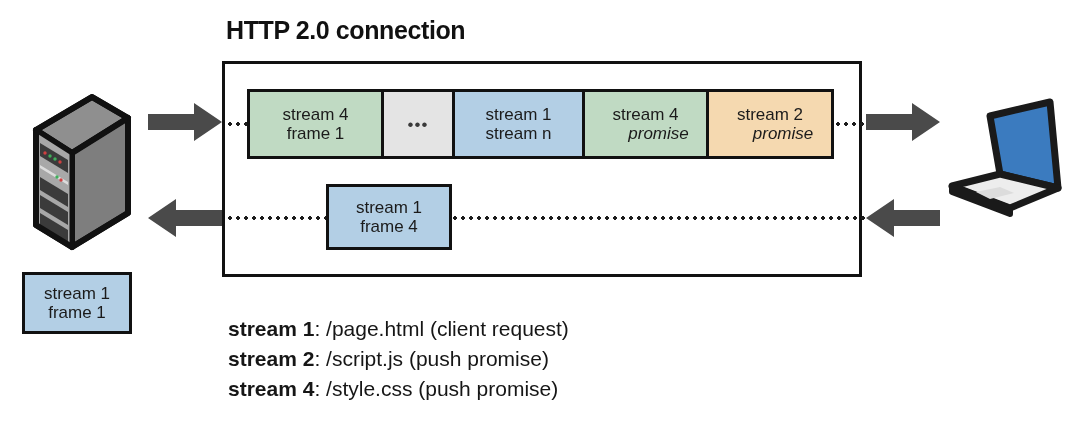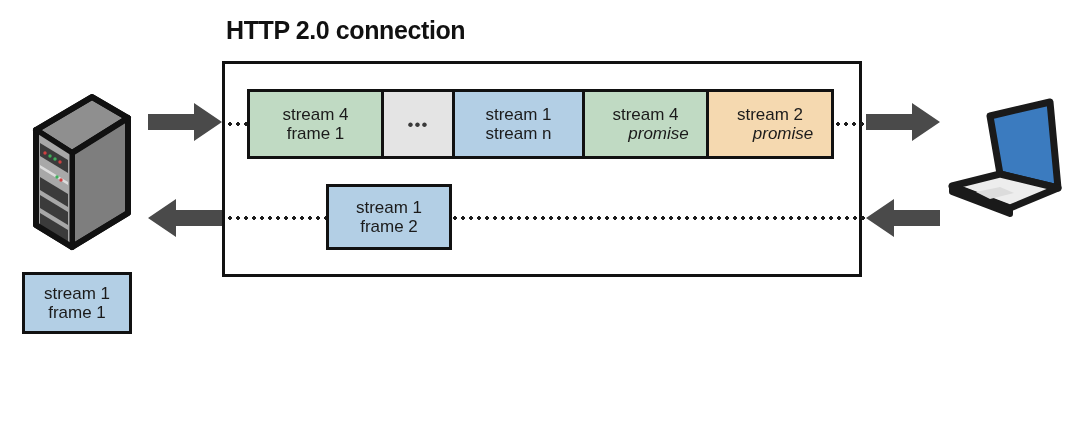--- a/index.html
+++ b/index.html
@@ -259,22 +259,33 @@
 
     <div class="frame-cell" style="width:122px; background:#f5d9b0;">
       <span class="l1">stream 2</span>
       <span class="l2 italic">promise</span>
     </div>
 
   </div>
 
   <div id="response-frame">
     <span class="l1">stream 1</span>
-    <span class="l2">frame 2</span>
+    <span class="l2">frame 4</span>
   </div>
 
   <div id="detached-frame">
     <span class="l1">stream 1</span>
     <span class="l2">frame 1</span>
   </div>
 
+  <div id="legend">
+    <div class="legend-row">
+      <span class="stream-name">stream 1</span><span class="legend-rest">: /page.html  (client request)</span>
+    </div>
+    <div class="legend-row">
+      <span class="stream-name">stream 2</span><span class="legend-rest">: /script.js  (push promise)</span>
+    </div>
+    <div class="legend-row">
+      <span class="stream-name">stream 4</span><span class="legend-rest">: /style.css  (push promise)</span>
+    </div>
+  </div>
 
 </div>
 
 </body></html>

